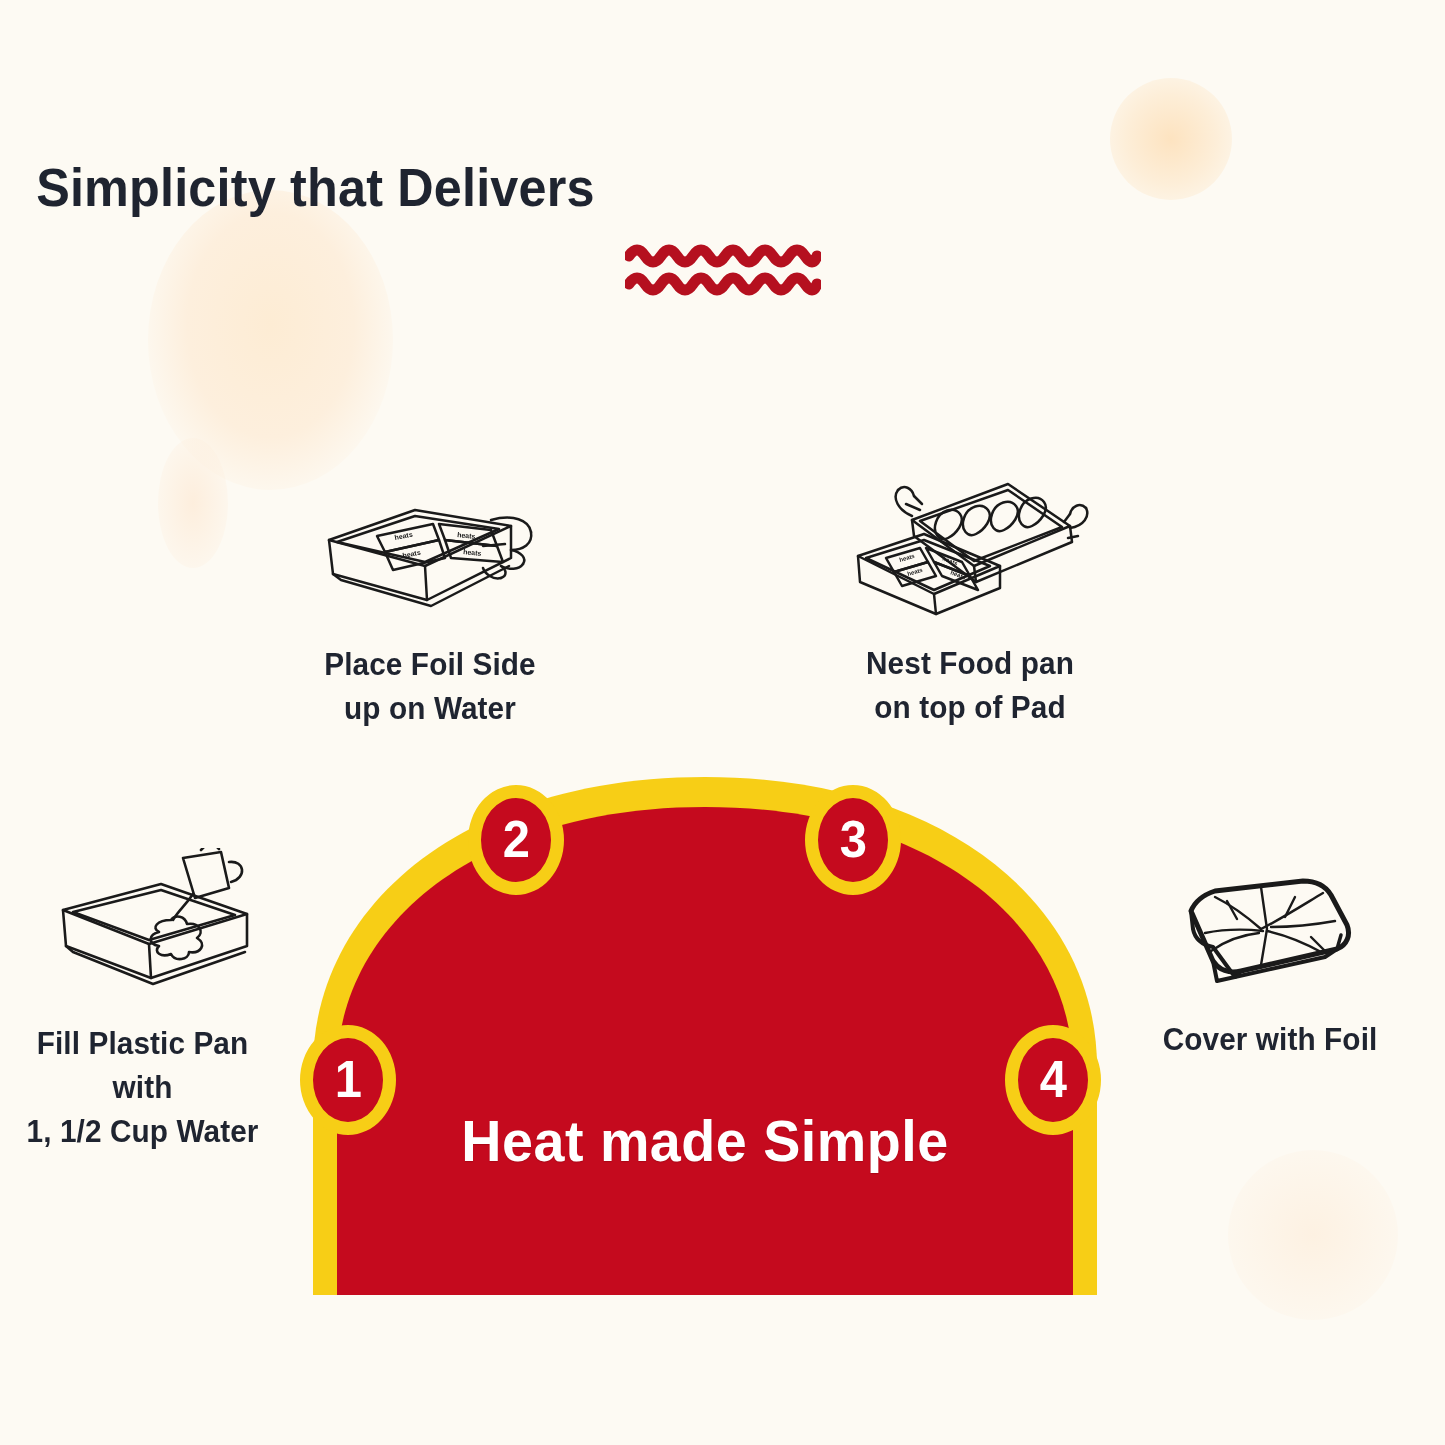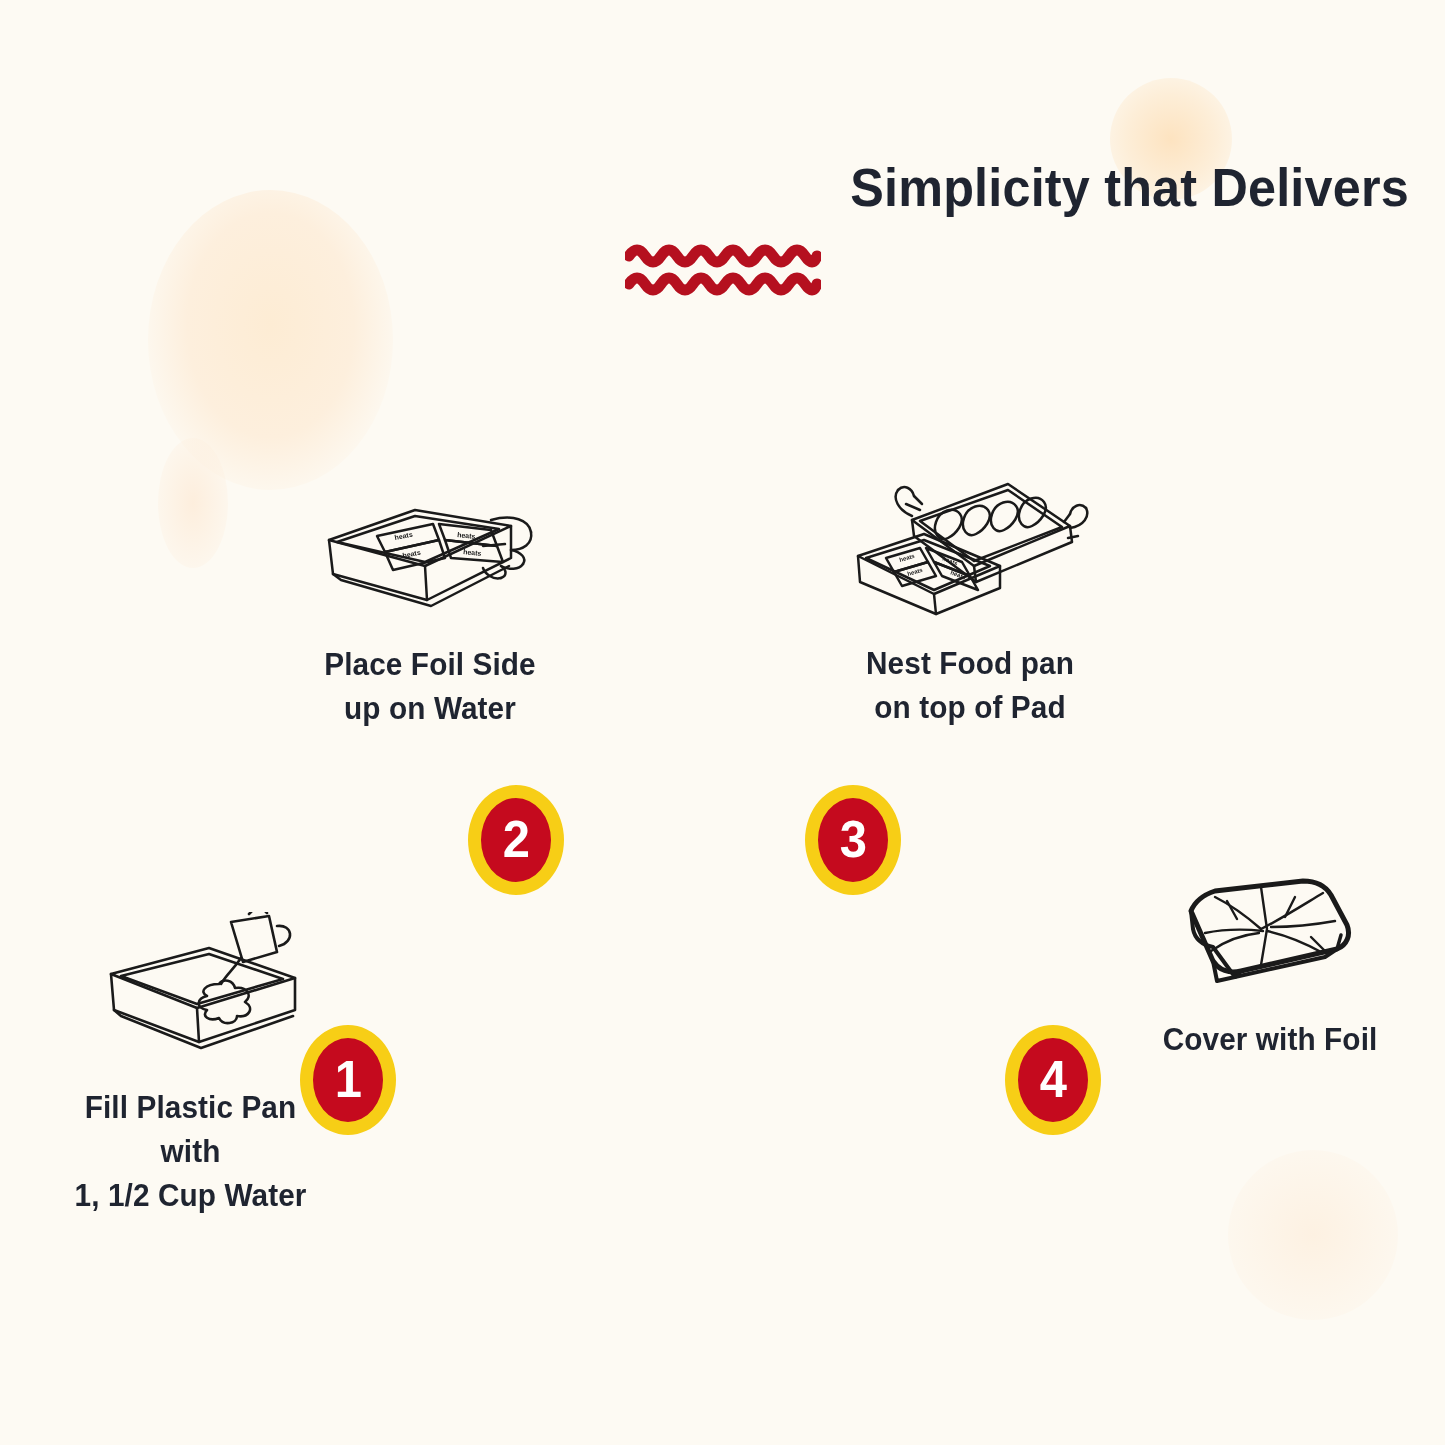--- a/index.html
+++ b/index.html
@@ -49,21 +49,21 @@
     left: 1228px; top: 1150px;
     width: 170px; height: 170px;
     background: radial-gradient(circle at 50% 50%, #fdf1e2 0%, rgba(253,250,243,0) 100%);
   }
 
   
   .title-wrap {
     position: absolute;
     left: 0; top: 160px;
     width: 1445px;
-    text-align: right;
+    text-align: left;
   }
   .main-title {
     font-family: "Liberation Sans Narrow", "Liberation Sans", sans-serif;
     font-size: 53px;
     font-weight: bold;
     color: #1f2430;
     letter-spacing: 0.2px;
     line-height: 1.05;
     transform: scaleX(0.95);
     transform-origin: center;
@@ -145,21 +145,21 @@
     font-weight: bold;
     color: #1f2430;
     text-align: center;
     line-height: 1.42;
     letter-spacing: 0.1px;
     transform: scaleX(0.96);
     transform-origin: center;
     white-space: pre-line;
   }
 
-  .card-1 { left: 0px;    top: 912px;  width: 285px; margin-left: 48px; }
+  .card-1 { left: 0px;    top: 848px;  width: 285px; }
   .card-1 .step-label { text-align: center; }
   .card-2 { left: 290px;  top: 492px;  width: 280px; }
   .card-3 { left: 840px;  top: 478px;  width: 260px; }
   .card-4 { left: 1130px; top: 877px;  width: 280px; }
 
   .card-1 .step-label { margin-top: 14px; }
   .card-2 .step-label { margin-top: 16px; }
   .card-3 .step-label { margin-top: 14px; }
   .card-4 .step-label { margin-top: 26px; }
 </style>
@@ -175,20 +175,38 @@
 
   <div class="title-wrap">
     <div class="main-title">Simplicity that Delivers</div>
 
     <svg class="wave-rule" viewBox="0 0 196 56">
       <path d="M4 14 Q 12 2, 20 14 T 36 14 T 52 14 T 68 14 T 84 14 T 100 14 T 116 14 T 132 14 T 148 14 T 164 14 T 180 14 T 192 14" fill="none" stroke="#b5101f" stroke-width="11" stroke-linecap="round"></path>
       <path d="M4 42 Q 12 30, 20 42 T 36 42 T 52 42 T 68 42 T 84 42 T 100 42 T 116 42 T 132 42 T 148 42 T 164 42 T 180 42 T 192 42" fill="none" stroke="#b5101f" stroke-width="11" stroke-linecap="round"></path>
     </svg>
   </div>
 
+  <div class="arch-stage">
+    <svg class="arch-svg" viewBox="0 0 860 540" preserveAspectRatio="none">
+
+      <path d="M 38 540
+               L 38 312
+               C 38 150, 190 22, 430 22
+               C 670 22, 822 150, 822 312
+               L 822 540 Z" fill="#f7ce16"></path>
+
+      <path d="M 62 540
+               L 62 316
+               C 62 168, 206 52, 430 52
+               C 654 52, 798 168, 798 316
+               L 798 540 Z" fill="#c50a1e"></path>
+    </svg>
+
+    <div class="arch-caption">Heat made Simple</div>
+  </div>
 
   <div class="step-node node-1">
     <span class="step-num">1</span>
   </div>
   <div class="step-node node-2">
     <span class="step-num">2</span>
   </div>
   <div class="step-node node-3">
     <span class="step-num">3</span>
   </div>

